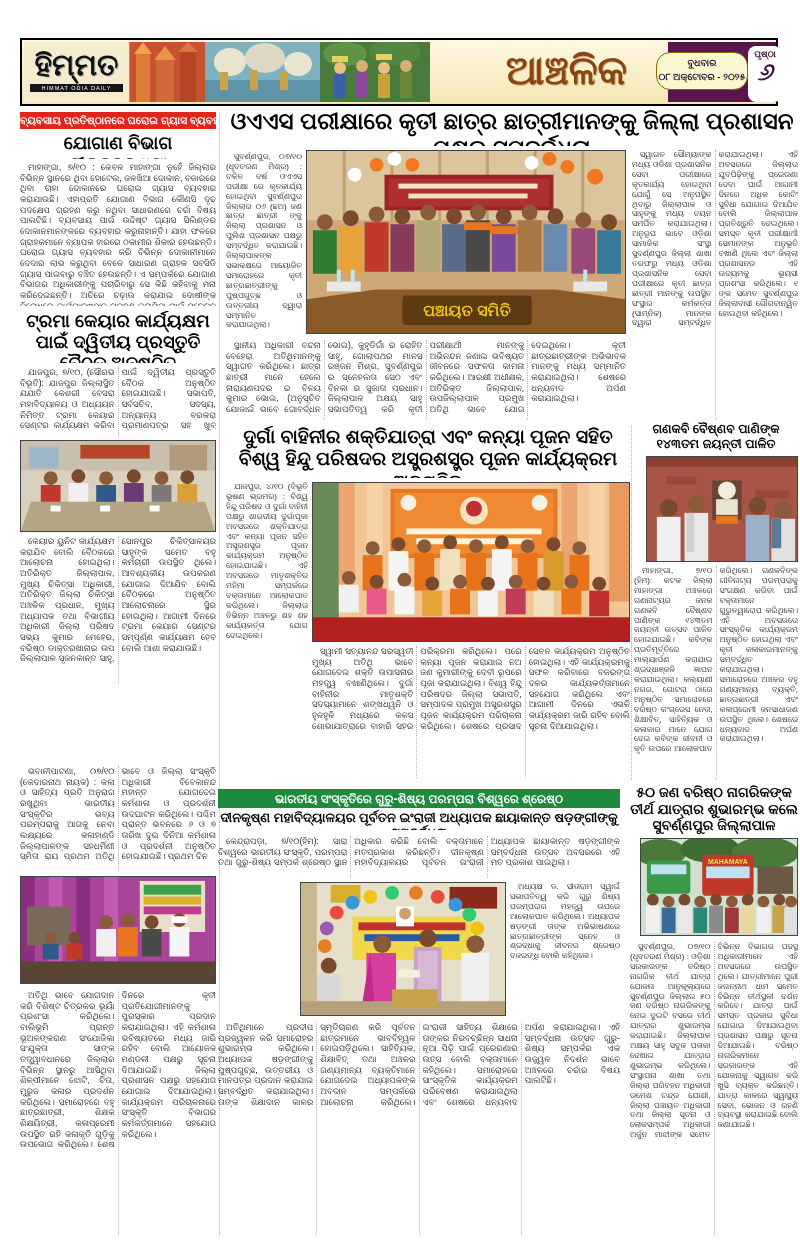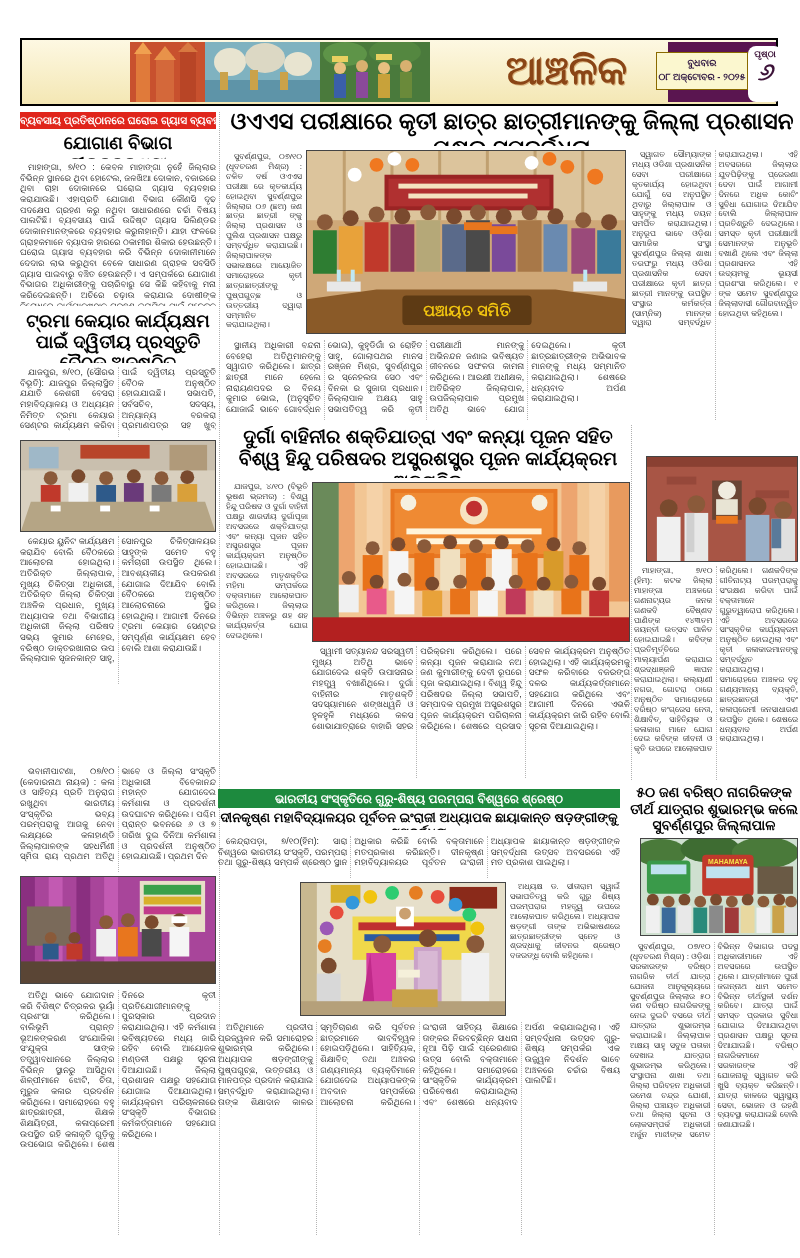--- a/index.html
+++ b/index.html
@@ -19,32 +19,36 @@
   .vrule{border-left:1px dotted #b0b0b0;width:0;}
   .photo{border:1px solid #444;overflow:hidden;background:#ddd;}
   .photo svg{display:block;width:100%;height:100%;}
   
   #hdr{border:2px solid #000;background:linear-gradient(#fdf8e2,#f4e7b4);}
   #logoBox{background:#f5ecd0;border-right:1px solid #999;}
   #logoTxt{font-weight:bold;font-size:30px;color:#111;line-height:1;text-shadow:1px 1px 0 #aaa;}
   #logoSub{background:#151515;color:#fff;font-size:5.5px;letter-spacing:1px;text-align:center;padding:1px 0;}
   #secTitle{font-weight:bold;font-size:40px;color:#8a4516;text-shadow:1px 1px 0 #d9b27c;line-height:1;margin-left:35px;}
   #hdrRight{background:#5a1550;}
-  #dateBox{background:#fbf7cf;border:1px solid #8a6a00;border-radius:0;color:#2a123f;
+  #dateBox{background:#fbf7cf;border:1px solid #8a6a00;border-radius:14px;color:#2a123f;
            font-size:9.5px;font-weight:bold;text-align:center;line-height:1.5;padding-top:3px;}
   #pageTab{background:#ffffff;border-radius:8px 8px 8px 8px;color:#3c1238;text-align:center;}
   #pageTab .lbl{font-size:9px;font-weight:bold;padding-top:3px;}
   #pageTab .num{font-size:24px;font-weight:bold;font-style:italic;line-height:1;}
 </style>
 </head>
 <body>
 
 <div id="paper">
 
   <div id="hdr" class="abs" style="left:20px;top:38px;width:758px;height:68px;">
+    <div id="logoBox" class="abs" style="left:2px;top:2px;width:106px;height:60px;text-align:center;padding-top:8px;">
+      <div id="logoTxt">ହିମ୍ମତ</div>
+      <div id="logoSub" style="margin:4px 6px 0 6px;">HIMMAT  ODIA DAILY</div>
+    </div>
 
     <div class="abs" style="left:108px;top:2px;width:300px;height:60px;overflow:hidden;">
       <svg viewBox="0 0 300 60" preserveAspectRatio="none" style="width:100%;height:100%;display:block;">
         <rect width="75" height="60" fill="#c8512e"></rect>
         <rect x="6" y="8" width="14" height="52" fill="#e07a3a"></rect>
           <polygon points="13,0 4,12 22,12" fill="#f0a050"></polygon>
         <rect x="26" y="14" width="18" height="46" fill="#d4683a"></rect>
           <polygon points="35,4 24,18 46,18" fill="#e8924a"></polygon>
         <rect x="50" y="6" width="16" height="54" fill="#b84526"></rect>
           <polygon points="58,0 48,10 68,10" fill="#d87840"></polygon>
@@ -272,20 +276,21 @@
         <rect x="222" y="109" width="20" height="26" fill="#f0e0c0"></rect>
       <circle cx="260" cy="100" r="7" fill="#8a5a3a"></circle>
         <rect x="250" y="107" width="20" height="26" fill="#e8731a"></rect>
       <circle cx="288" cy="102" r="7" fill="#7a4a2e"></circle>
         <rect x="278" y="109" width="20" height="26" fill="#c03030"></rect>
       <rect y="136" width="318" height="24" fill="#b32020"></rect>
     </svg>
   </div>
   <div class="abs body cols3" style="left:312px;top:646px;width:318px;height:132px;">ସ୍ୱାମୀ ସତ୍ୟାନନ୍ଦ ସରସ୍ୱତୀ ମୁଖ୍ୟ ଅତିଥି ଭାବେ ଯୋଗଦେଇ ଶକ୍ତି ଉପାସନାର ମହତ୍ତ୍ୱ ବଖାଣିଥିଲେ। ଦୁର୍ଗା ବାହିନୀର ମାତୃଶକ୍ତି ସଦସ୍ୟାମାନେ ଶଙ୍ଖଧ୍ୱନି ଓ ହୁଳହୁଳି ମଧ୍ୟରେ କଳସ ଶୋଭାଯାତ୍ରାରେ ବାହାରି ସହର ପରିକ୍ରମା କରିଥିଲେ। ପରେ କନ୍ୟା ପୂଜନ କରାଯାଇ ନଅ ଜଣ କୁମାରୀଙ୍କୁ ଦେବୀ ରୂପରେ ପୂଜା କରାଯାଇଥିଲା। ବିଶ୍ୱ ହିନ୍ଦୁ ପରିଷଦର ଜିଲ୍ଲା ସଭାପତି, ସମ୍ପାଦକ ପ୍ରମୁଖ ଅସ୍ତ୍ରଶସ୍ତ୍ର ପୂଜନ କାର୍ଯ୍ୟକ୍ରମ ପରିଚାଳନା କରିଥିଲେ। ଶେଷରେ ପ୍ରସାଦ ସେବନ କାର୍ଯ୍ୟକ୍ରମ ଅନୁଷ୍ଠିତ ହୋଇଥିଲା। ଏହି କାର୍ଯ୍ୟକ୍ରମକୁ ସଫଳ କରିବାରେ ବଜରଙ୍ଗ ଦଳର କାର୍ଯ୍ୟକର୍ତ୍ତାମାନେ ସହଯୋଗ କରିଥିଲେ ଏବଂ ଆଗାମୀ ଦିନରେ ଏଭଳି କାର୍ଯ୍ୟକ୍ରମ ଜାରି ରହିବ ବୋଲି ସୂଚନା ଦିଆଯାଇଥିଲା।</div>
 
+  <div class="abs hl" style="left:634px;top:422px;width:164px;height:32px;font-size:12.5px;">ଗଣକବି ବୈଷ୍ଣବ ପାଣିଙ୍କ ୧୪୩ତମ ଜୟନ୍ତୀ ପାଳିତ</div>
   <div class="abs photo" style="left:646px;top:456px;width:152px;height:106px;">
     <svg viewBox="0 0 152 106" preserveAspectRatio="none">
       <rect width="152" height="106" fill="#a85545"></rect>
       <rect x="0" y="0" width="152" height="10" fill="#8a4032"></rect>
         <rect x="20" y="20" width="30" height="8" fill="#96483a"></rect>
         <rect x="110" y="34" width="34" height="8" fill="#96483a"></rect>
       <rect x="66" y="24" width="30" height="40" fill="#6a4535"></rect>
       <circle cx="81" cy="34" r="9" fill="#f0ece0"></circle>
         <path d="M70 43 h22 v16 h-22 z" fill="#e8e4d4"></path>
       <rect x="70" y="60" width="22" height="8" fill="#e8761e"></rect>

